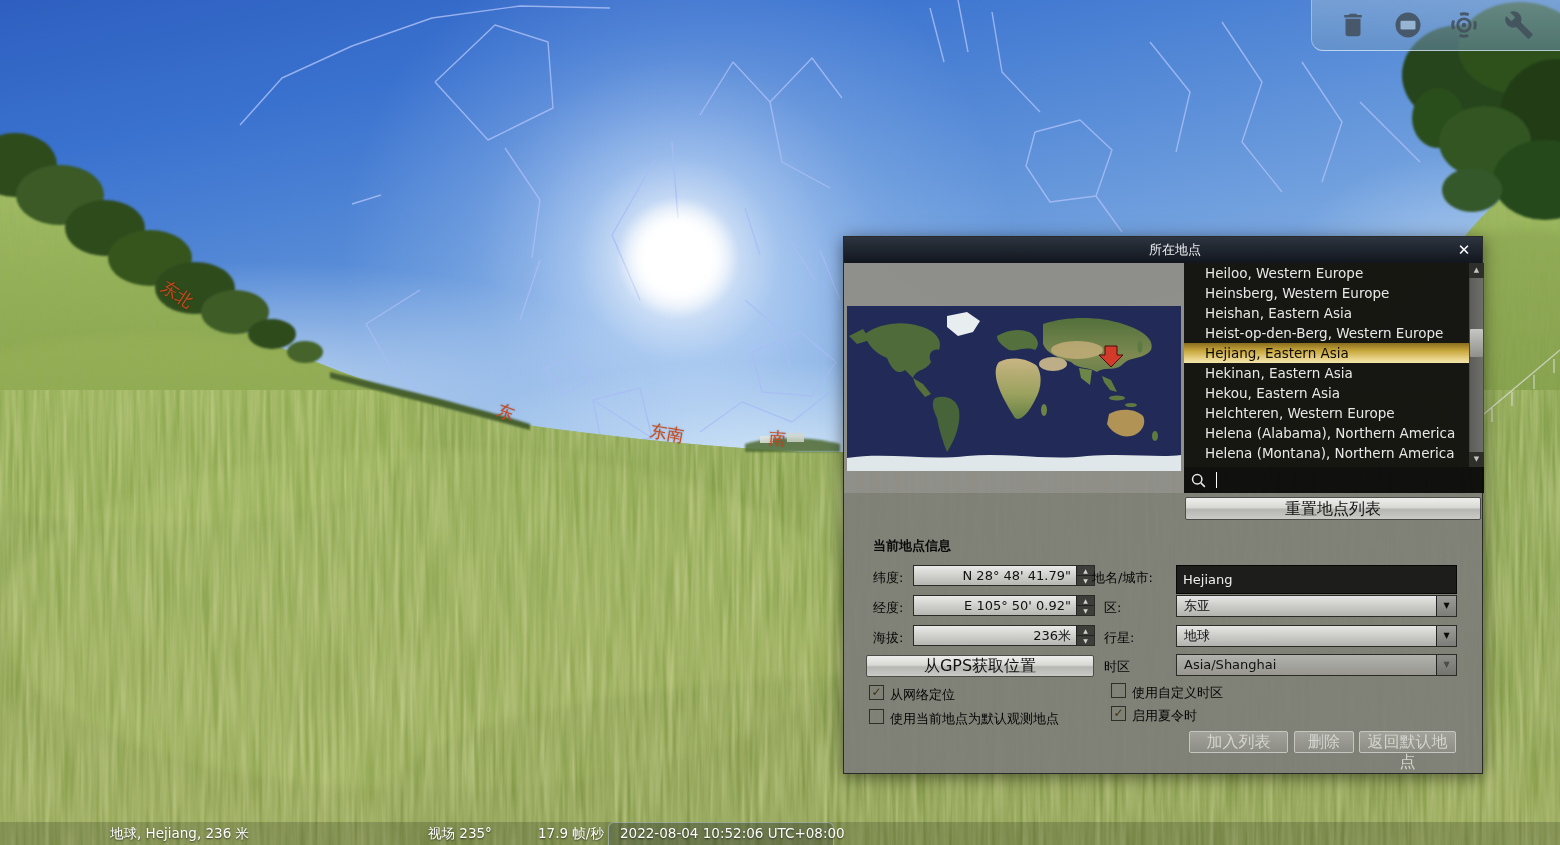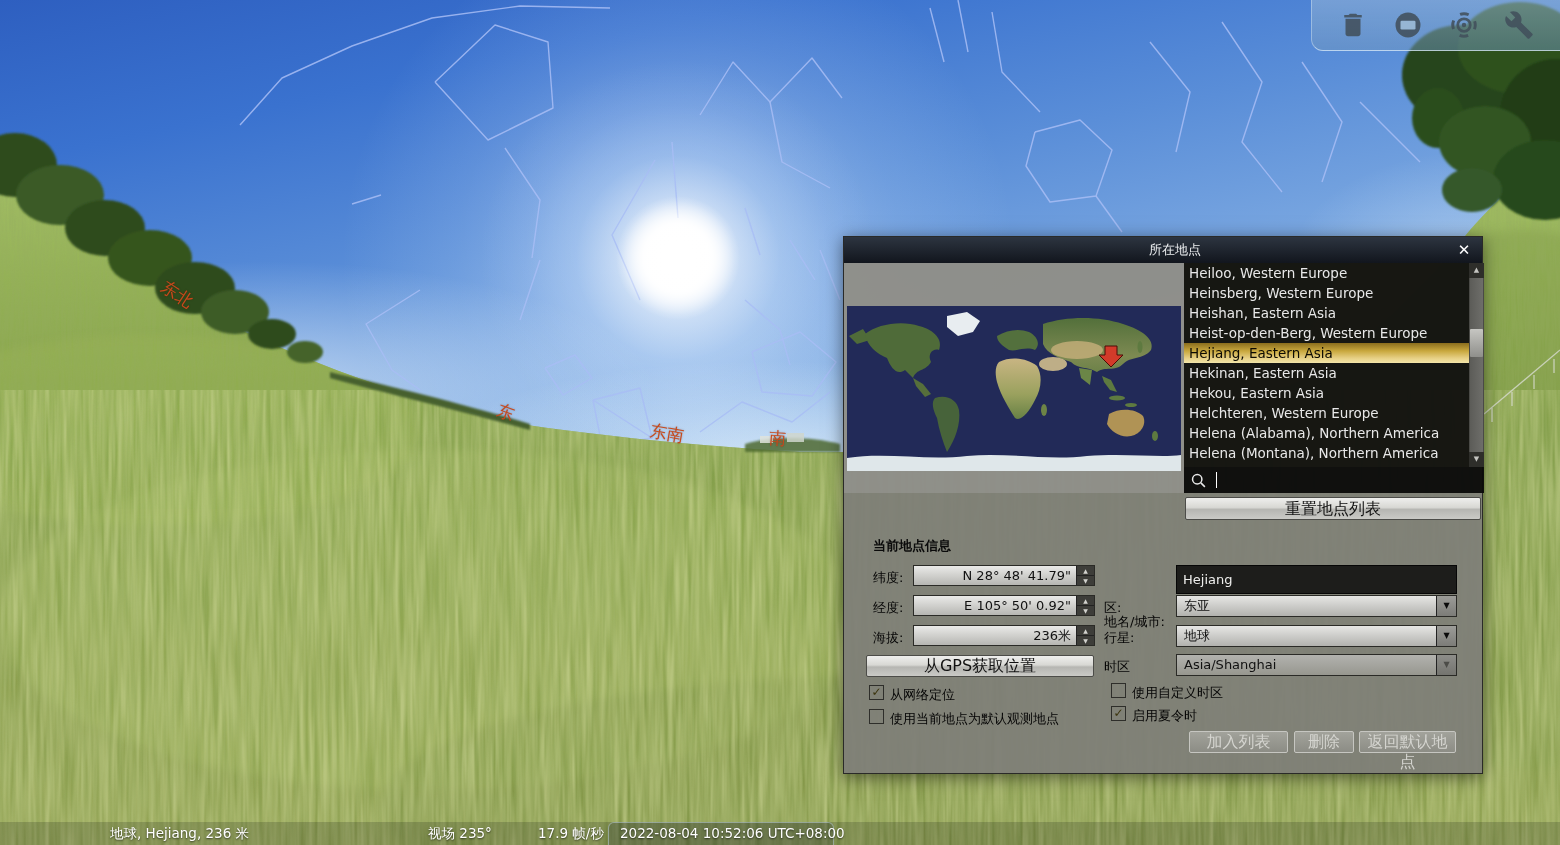--- a/index.html
+++ b/index.html
@@ -47,21 +47,21 @@
     background:linear-gradient(180deg,rgba(42,50,62,.97),rgba(14,18,26,.97));
     color:#eef0f2;text-align:center;line-height:26px;cursor:move;padding-left:24px;}
   .close-btn{position:absolute;right:8px;top:2px;width:20px;height:22px;line-height:22px;
     color:#fff;font-size:15px;font-weight:bold;text-align:center;cursor:pointer;}
   .content-top{position:absolute;left:0;top:26px;width:640px;height:230px;display:flex;}
   .map-pane{position:relative;width:340px;height:230px;background:rgba(148,148,143,.75);}
   .world-map{position:absolute;left:3px;top:43px;width:334px;height:165px;cursor:crosshair;}
   .list-col{position:relative;width:300px;height:230px;display:flex;flex-direction:column;}
   .list-wrap{position:relative;height:204px;background:rgba(16,16,12,.94);overflow:hidden;}
   .rows{position:absolute;left:0;top:0;width:285px;}
-  .row{height:20px;line-height:20px;padding-left:5px;color:#e8e8e8;font-size:13.5px;
+  .row{height:20px;line-height:20px;padding-left:21px;color:#e8e8e8;font-size:13.5px;
     white-space:nowrap;overflow:hidden;cursor:pointer;}
   .row.selected{background:linear-gradient(180deg,#8a6d1d 0%,#c9a83e 40%,#e6cf84 75%,#f3e6a9 100%);
     color:#0c0a02;}
   .scrollbar{position:absolute;right:0;top:0;width:15px;height:204px;background:#4a4a46;}
   .sb-btn{position:absolute;left:0;width:15px;height:15px;background:#2e2e2a;color:#c4c4c0;
     font-size:7px;text-align:center;line-height:15px;cursor:pointer;}
   .sb-up{top:0;} .sb-down{bottom:0;}
   .sb-track{position:absolute;left:1px;top:15px;width:13px;height:174px;
     background:linear-gradient(90deg,#5c5c58,#6e6e6a);}
   .sb-thumb{position:absolute;left:1px;top:66px;width:13px;height:28px;border-radius:1px;
@@ -392,21 +392,21 @@
     </div>
     <div class="btn gps-btn">从GPS获取位置</div>
 
     <div class="checkbox checked" style="left:25px;top:448px;">
       <span>✓</span>
     </div>
     <div class="cb-label" style="left:46px;top:449px;">从网络定位</div>
     <div class="checkbox" style="left:25px;top:472px;"></div>
     <div class="cb-label" style="left:46px;top:473px;">使用当前地点为默认观测地点</div>
 
-    <div class="f-label" style="left:260px;top:332px;margin-top:44px;">地名/城市:</div>
+    <div class="f-label" style="left:248px;top:332px;">地名/城市:</div>
     <input class="text-input" type="text" value="Hejiang" style="">
 
     <div class="f-label" style="left:260px;top:362px;">区:</div>
     <div class="dropdown" style="left:332px;top:358px;">
       <div class="dd-val">东亚</div>
       <div class="dd-arrow">▼</div>
     </div>
 
     <div class="f-label" style="left:260px;top:392px;">行星:</div>
     <div class="dropdown" style="left:332px;top:388px;">

